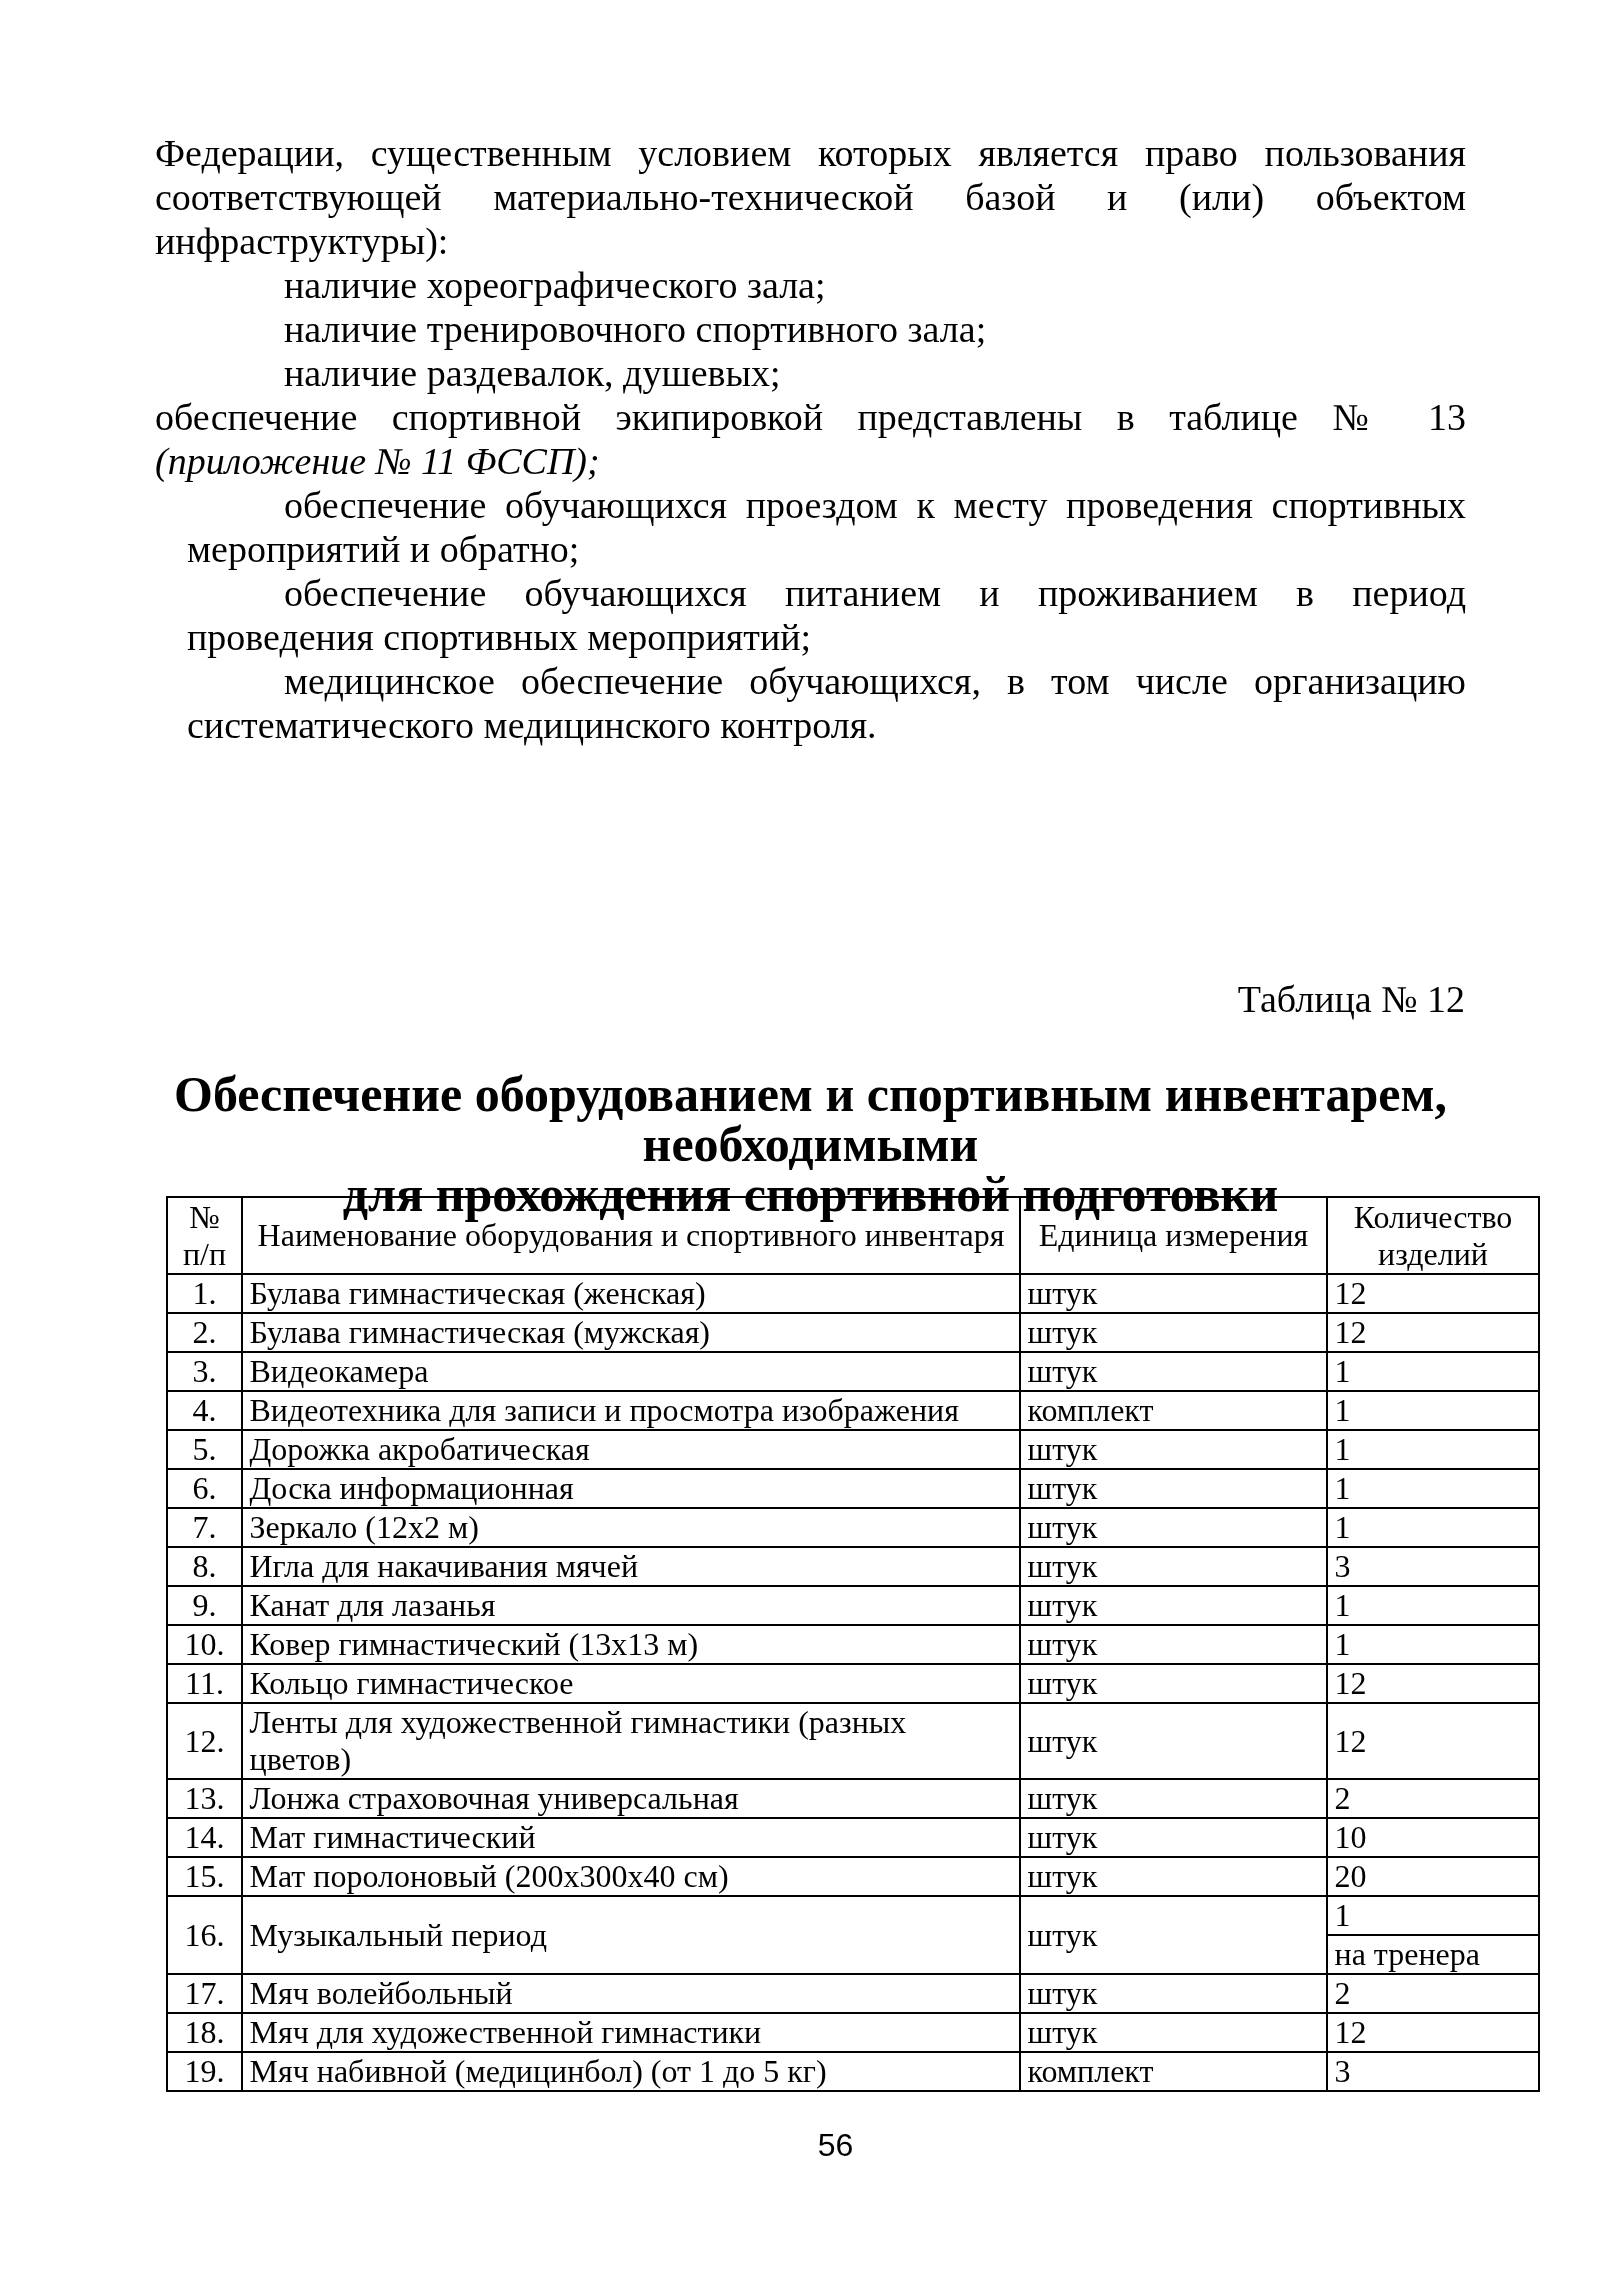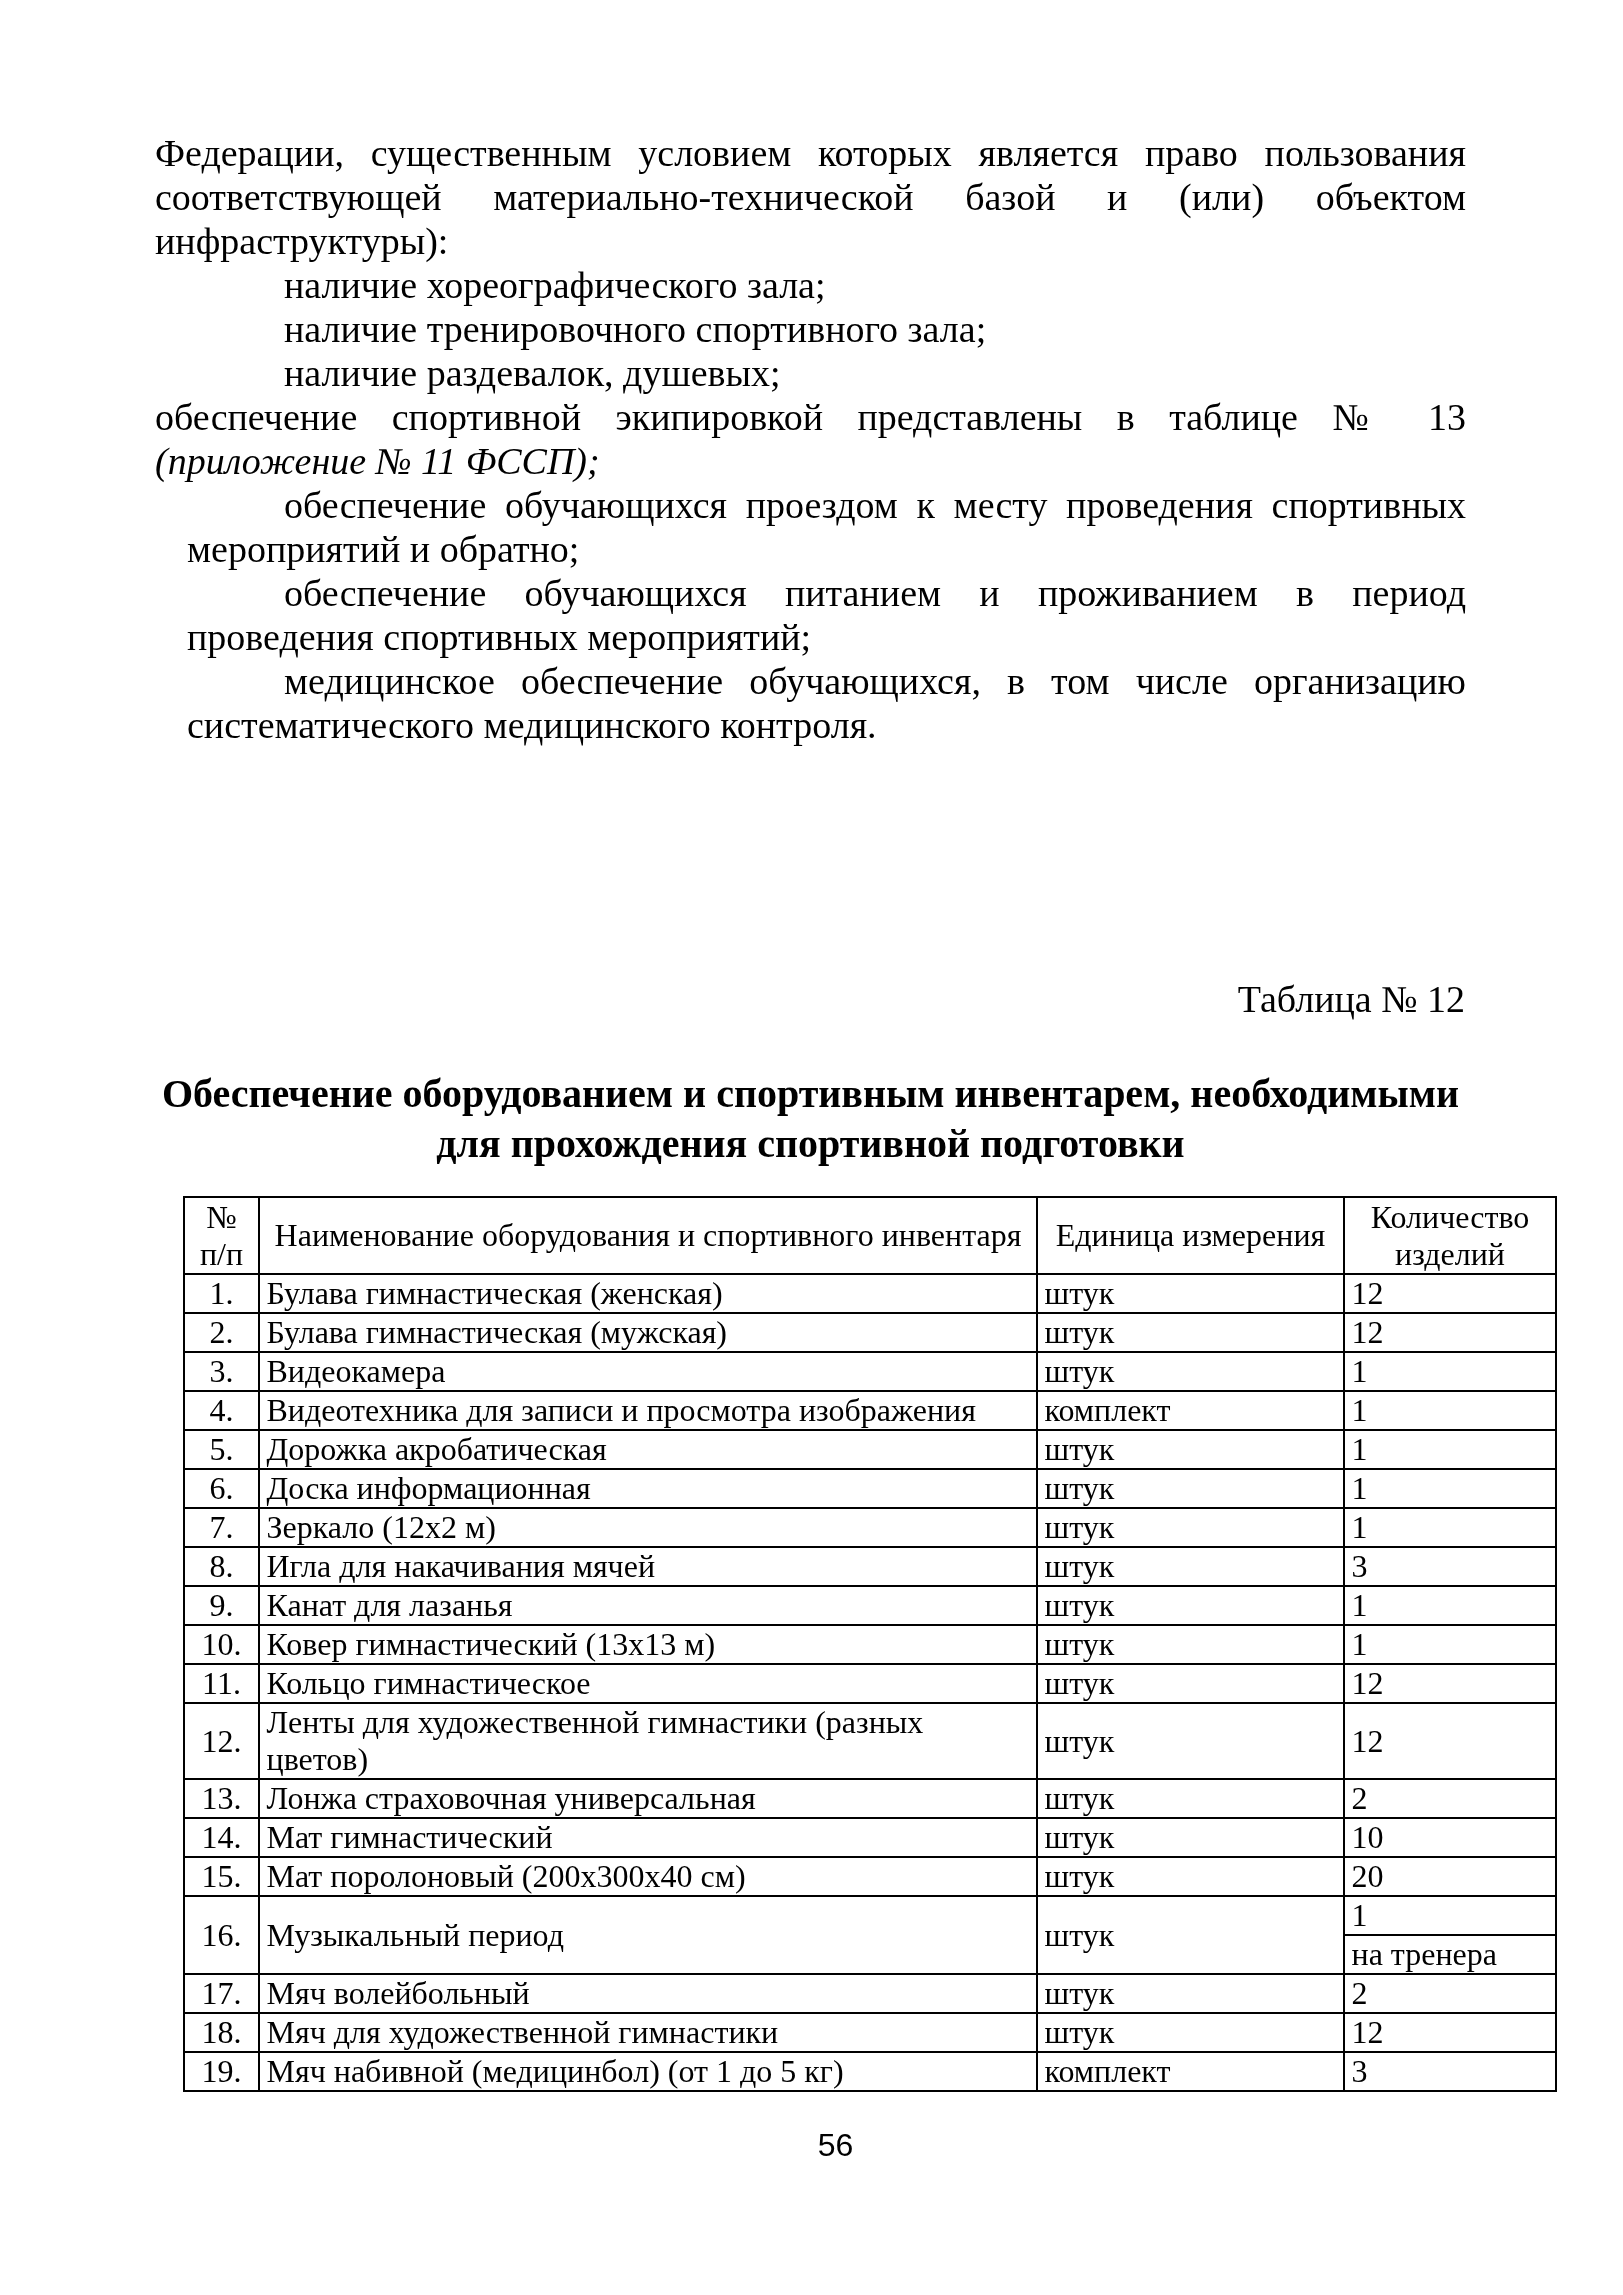--- a/index.html
+++ b/index.html
@@ -14,25 +14,25 @@
   .p { margin: 0; text-align: justify; }
   .p.indent { text-indent: 97px; margin-left: 32px; }
   .p.last-left { text-align-last: left; }
   .it { font-style: italic; }
   .table-label {
     position: absolute; top: 977px; right: 158px;
     font-size: 38px; line-height: 44px; text-align: right;
   }
   .table-title {
     position: absolute; left: 155px; width: 1311px; top: 1069px;
-    font-size: 40px; line-height: 50px; font-weight: bold; text-align: center;
+    font-size: 50px; line-height: 50px; font-weight: bold; text-align: center;
   }
   table.equip {
     position: absolute; left: 166px; top: 1196px; width: 1372px;
-    border-collapse: collapse; font-size: 32px; table-layout: fixed; margin-left: 17px;
+    border-collapse: collapse; font-size: 32px; table-layout: fixed;
   }
   table.equip td, table.equip th {
     border: 2.3px solid #000; padding: 0 6.5px; font-weight: normal;
     line-height: 37px; vertical-align: middle;
   }
   table.equip th { text-align: center; }
   col.c1 { width: 75px; }
   col.c2 { width: 778px; }
   col.c3 { width: 307px; }
   col.c4 { width: 212px; }

